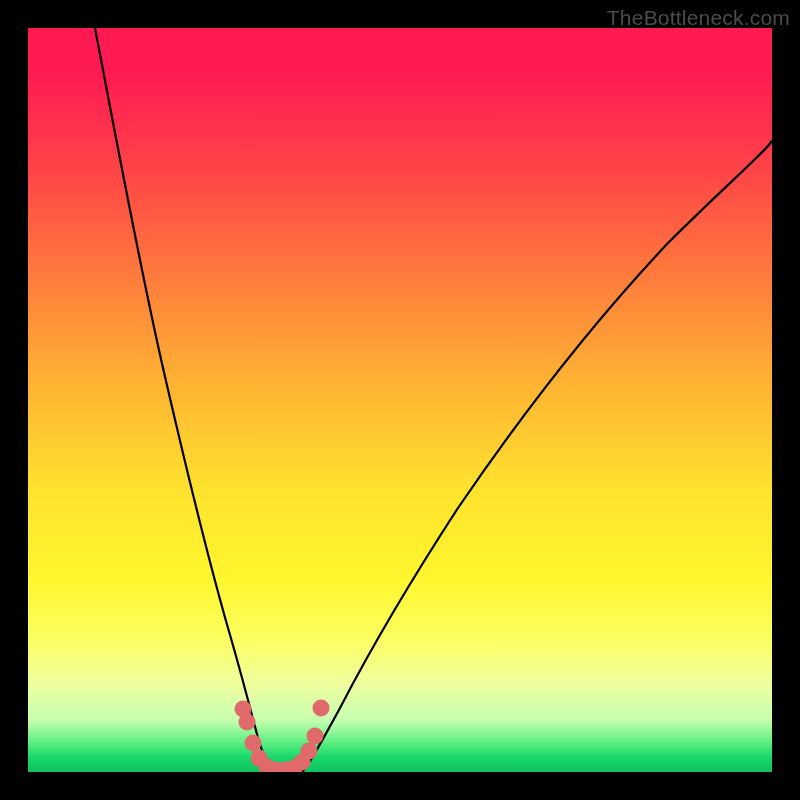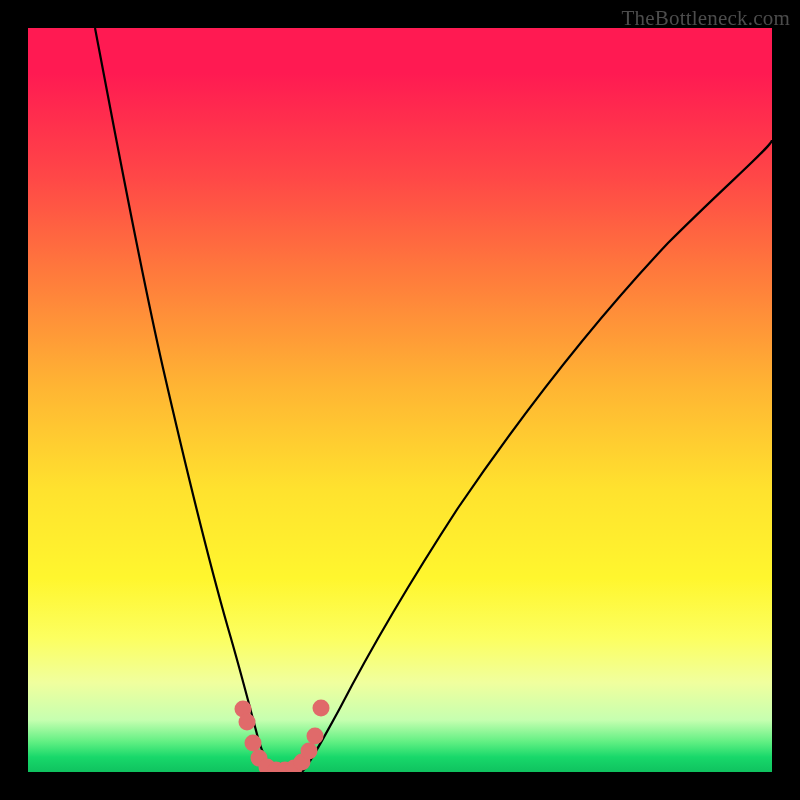--- a/index.html
+++ b/index.html
@@ -11,21 +11,20 @@
     overflow: hidden;
     font-family: Arial, Helvetica, sans-serif;
   }
   .frame {
     position: absolute;
     top: 0;
     left: 0;
     width: 800px;
     height: 800px;
     background: #000;
-    font-family: Liberation Serif, serif;
   }
   .plot-area {
     position: absolute;
     top: 28px;
     left: 28px;
     width: 744px;
     height: 744px;
     overflow: hidden;
   }
   .gradient {

